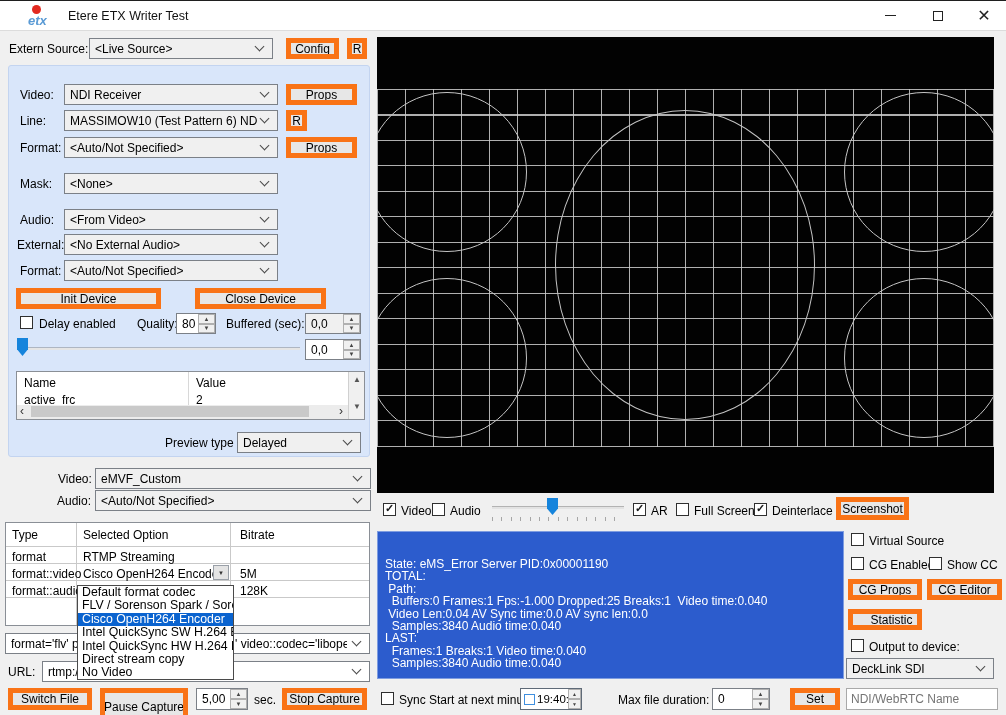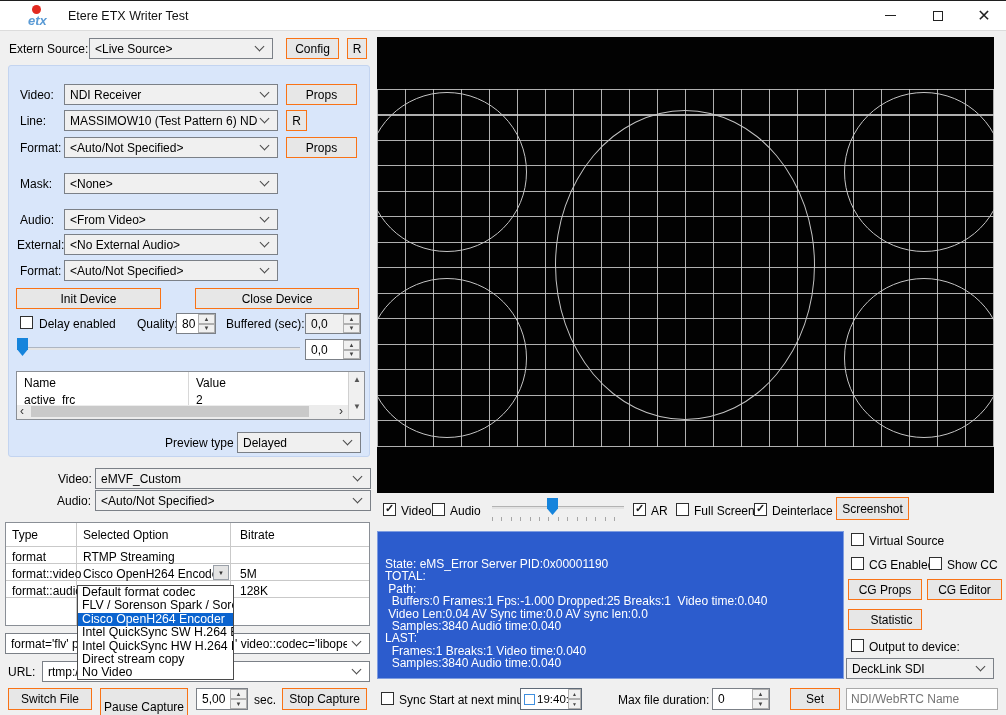--- a/index.html
+++ b/index.html
@@ -5,21 +5,21 @@
   * { box-sizing: border-box; }
   body { margin:0; background:#555; }
   .win {
     position:relative; width:1006px; height:715px; background:#f0f0f0;
     font-family:"Liberation Sans", sans-serif; font-size:12px; color:#000;
     overflow:hidden; border-top:1px solid #1f1f1f;
   }
   .abs { position:absolute; }
   .lbl { position:absolute; white-space:nowrap; font-size:12px; line-height:14px; }
   .btn {
-    position:absolute; background:#e7e7e7; border:1px solid #f97316;
+    position:absolute; background:#e7e7e7; border:5px solid #f97316;
     display:flex; align-items:center; justify-content:center;
     font-size:12px; white-space:nowrap; overflow:hidden;
   }
   .combo {
     position:absolute; height:21px; background:#f0f0f0; border:1px solid #7b8087;
     display:flex; align-items:center; overflow:hidden;
   }
   .combo.white { background:#fff; }
   .combo .ct { flex:1; padding-left:5px; font-size:12px; white-space:nowrap; overflow:hidden; }
   .chev {
@@ -118,21 +118,21 @@
       <span class="chev"></span>
   </div>
 
   <div class="lbl" style="left:20px;top:263px;">Format:</div>
   <div class="combo" style="left:64px;top:259px;width:214px;">
     <span class="ct">&lt;Auto/Not Specified&gt;</span>
       <span class="chev"></span>
   </div>
 
   <div class="btn" style="left:16px;top:287px;width:145px;height:21px;">Init Device</div>
-  <div class="btn" style="left:195px;top:287px;width:164px;height:21px;">Close Device</div>
+  <div class="btn" style="left:195px;top:287px;width:131px;height:21px;">Close Device</div>
 
   <div class="cb" style="left:20px;top:315px;"></div>
   <div class="lbl" style="left:39px;top:316px;">Delay enabled</div>
   <div class="lbl" style="left:137px;top:316px;">Quality:</div>
   <div class="spin" style="left:176px;top:312px;width:40px;">
     <span class="sv">80</span>
     <span class="sb">
         <span class="sa">▲</span>
         <span class="sa">▼</span>
       </span>

